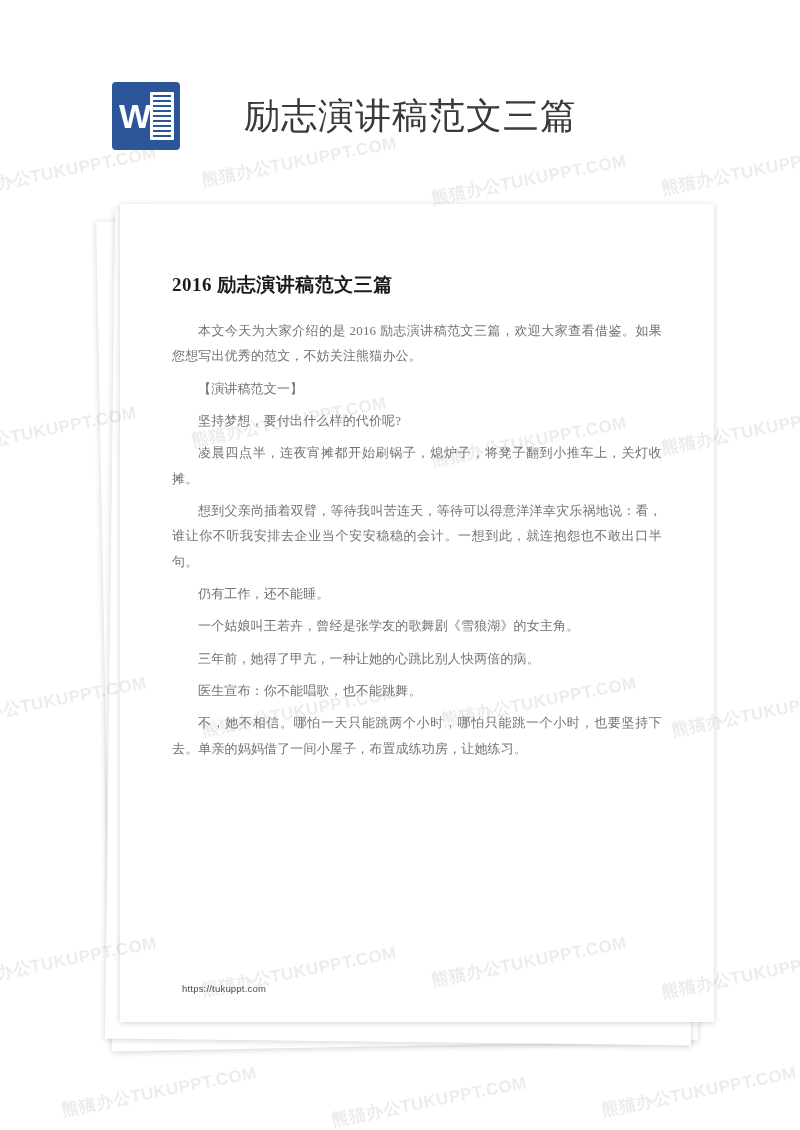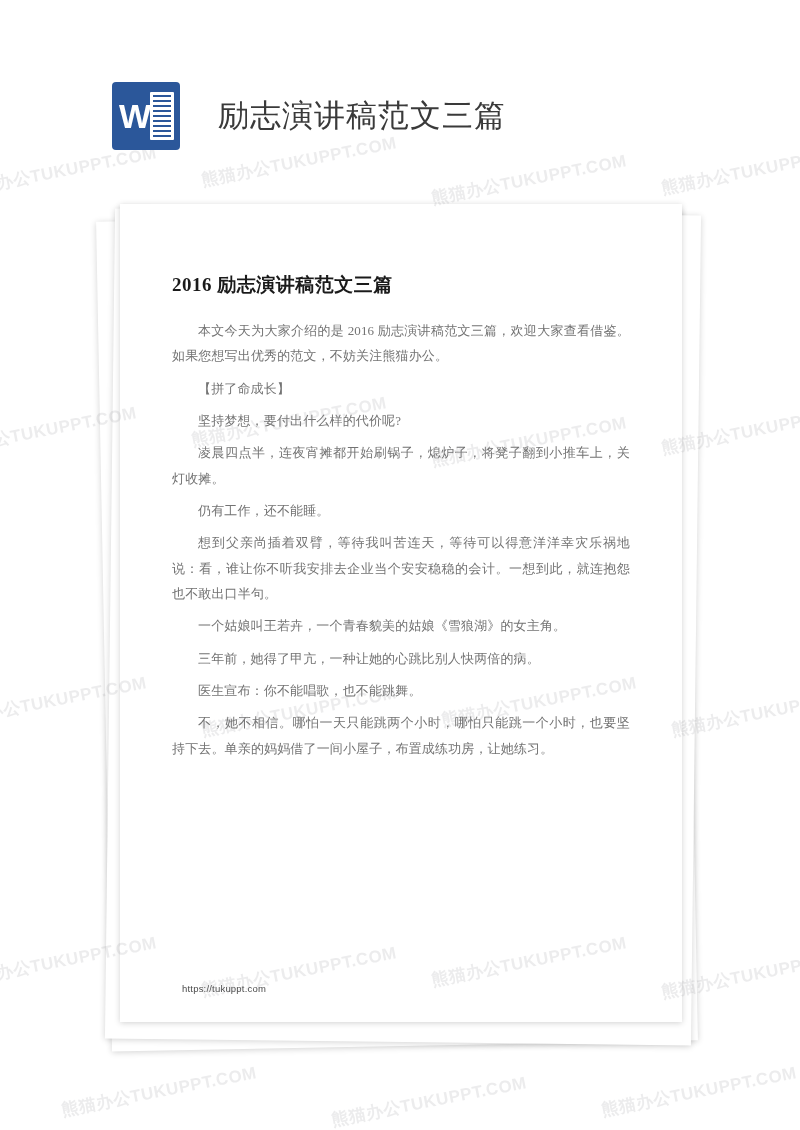--- a/index.html
+++ b/index.html
@@ -78,23 +78,23 @@
     border-radius: 1px;
     overflow: hidden;
   }
   .word-logo .doc-lines i {
     display: block;
     height: 2px;
     margin: 3px 3px 0 3px;
     background: #2b579a;
   }
   .doc-title {
-    margin-left: 38px;
-    font-family: "Liberation Sans", sans-serif;
-    font-size: 31px;
+    margin-left: 64px;
+    font-family: "Liberation Sans", sans-serif;
+    font-size: 36px;
     color: #3a3a3a;
     letter-spacing: 1px;
     white-space: nowrap;
   }
 
   
   .stack {
     position: absolute;
     left: 0;
     top: 0;
@@ -120,20 +120,21 @@
     width: 586px;
     height: 830px;
     transform: rotate(0.7deg);
   }
   .sheet-main {
     left: 120px;
     top: 204px;
     width: 562px;
     height: 818px;
     z-index: 3;
+    padding-left: 32px;
   }
 
   
   .page-inner {
     position: absolute;
     inset: 0;
     padding: 68px 52px 0 52px;
     box-sizing: border-box;
   }
   .doc-h1 {
@@ -172,26 +173,26 @@
 
 <div class="stack">
   <div class="sheet sheet-back2"></div>
   <div class="sheet sheet-back1"></div>
 
   <div class="sheet sheet-main">
     <div class="page-inner">
       <h1 class="doc-h1">2016 励志演讲稿范文三篇</h1>
 
       <p class="para">本文今天为大家介绍的是 2016 励志演讲稿范文三篇，欢迎大家查看借鉴。如果您想写出优秀的范文，不妨关注熊猫办公。</p>
-      <p class="para">【拼了命成长】</p>
+      <p class="para">【演讲稿范文一】</p>
       <p class="para">坚持梦想，要付出什么样的代价呢?</p>
       <p class="para">凌晨四点半，连夜宵摊都开始刷锅子，熄炉子，将凳子翻到小推车上，关灯收摊。</p>
+      <p class="para">想到父亲尚插着双臂，等待我叫苦连天，等待可以得意洋洋幸灾乐祸地说：看，谁让你不听我安排去企业当个安安稳稳的会计。一想到此，就连抱怨也不敢出口半句。</p>
       <p class="para">仍有工作，还不能睡。</p>
-      <p class="para">想到父亲尚插着双臂，等待我叫苦连天，等待可以得意洋洋幸灾乐祸地说：看，谁让你不听我安排去企业当个安安稳稳的会计。一想到此，就连抱怨也不敢出口半句。</p>
-      <p class="para">一个姑娘叫王若卉，一个青春貌美的姑娘《雪狼湖》的女主角。</p>
+      <p class="para">一个姑娘叫王若卉，曾经是张学友的歌舞剧《雪狼湖》的女主角。</p>
       <p class="para">三年前，她得了甲亢，一种让她的心跳比别人快两倍的病。</p>
       <p class="para">医生宣布：你不能唱歌，也不能跳舞。</p>
       <p class="para">不，她不相信。哪怕一天只能跳两个小时，哪怕只能跳一个小时，也要坚持下去。单亲的妈妈借了一间小屋子，布置成练功房，让她练习。</p>
 
       <div class="url">https://tukuppt.com</div>
     </div>
   </div>
 </div>
 
 <div class="header">

